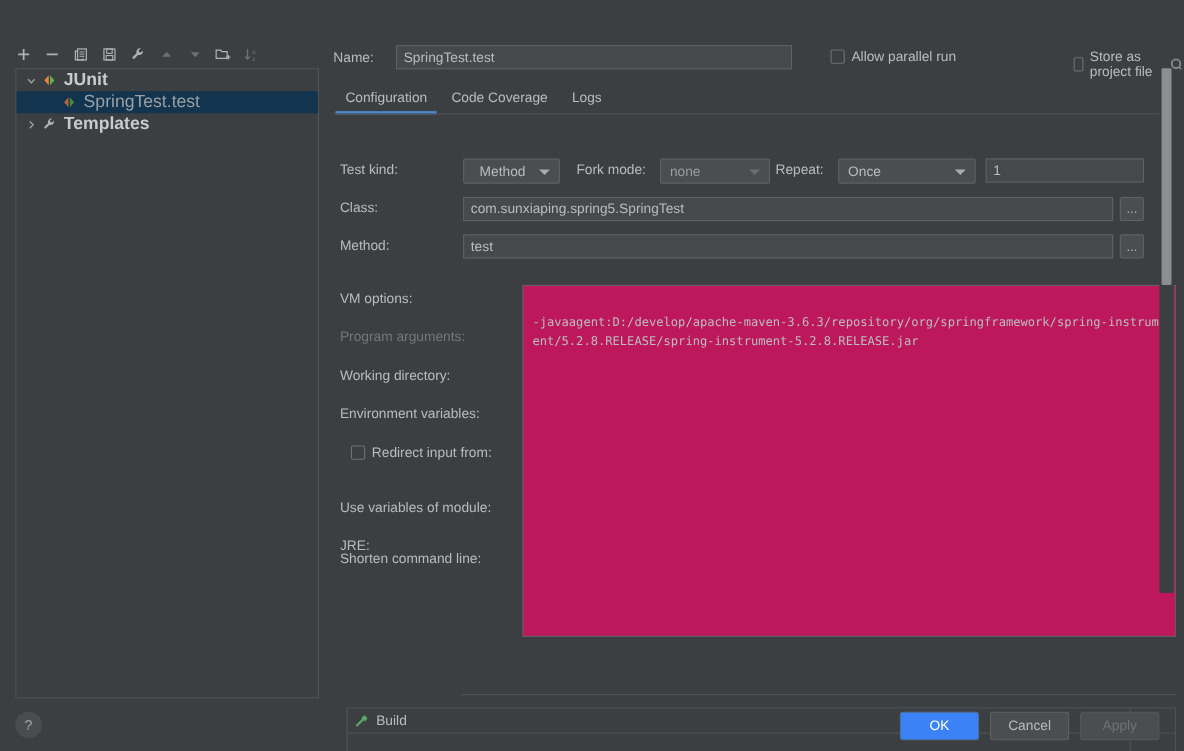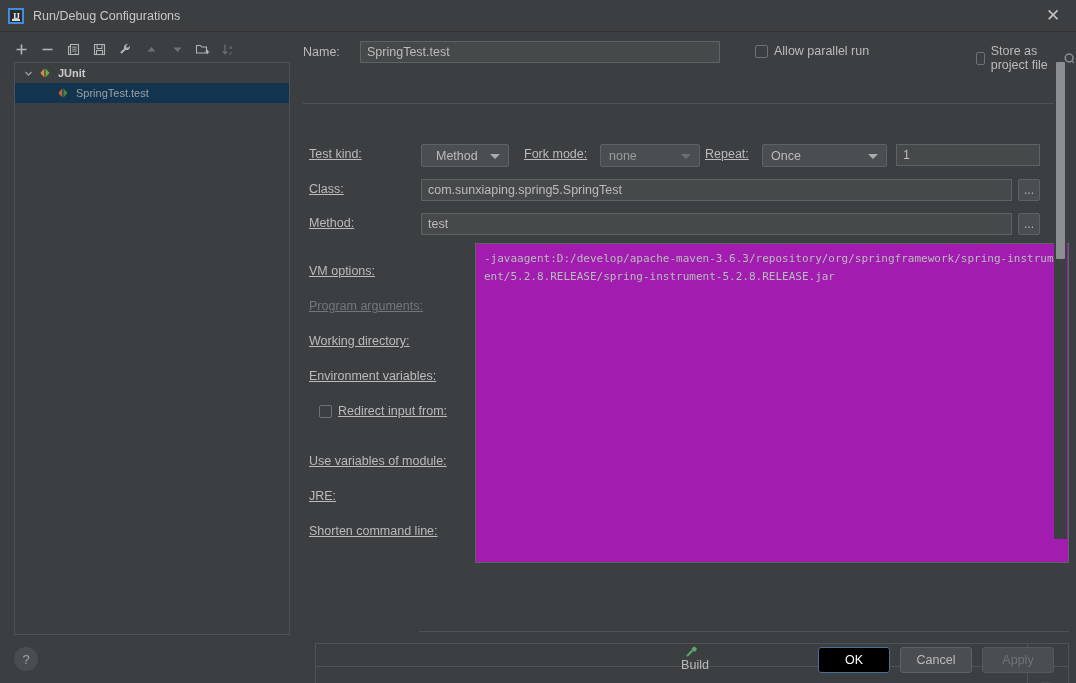--- a/index.html
+++ b/index.html
@@ -52,21 +52,21 @@
   .tbtn.dim { color: #6e7173; }
   .tbtn svg { display:block; }
 
   
   .tree-panel {
     position: absolute; left: 14px; top: 62px; width: 276px; height: 573px;
     background: #3c3f41; border: 1px solid #4f5355; box-sizing: border-box;
   }
   .tree-row {
     height: 20px; display:flex; align-items:center; padding-left: 6px; box-sizing:border-box;
-    font-size: 11px; color:#bbbbbb; white-space: nowrap;
+    font-size: 16px; color:#bbbbbb; white-space: nowrap;
   }
   .tree-row.bold { font-weight: bold; color:#c9cbcc; }
   .tree-row.selected { background: #13344f; }
   .tree-row.selected .tree-label { color: #9aa0a3; }
   .twisty {
     width: 14px; display:inline-flex; align-items:center; justify-content:center; color:#9a9d9e;
     font-size: 9px; margin-right: 2px;
   }
   .indent { width: 17px; display:inline-block; }
   .tree-icon { width: 16px; height:16px; margin-right: 5px; display:flex; align-items:center; justify-content:center; }
@@ -105,21 +105,21 @@
   .tab.active::after {
     content:""; position:absolute; left:2px; right:2px; bottom:-3px; height:3px; background:#4a88c7;
   }
   .tabs-underline {
     position:absolute; left:0px; top: 70px; width: 755px; height:1px; background:#4f5355;
   }
 
   
   .form { position:absolute; left: 6px; top: 78px; width: 760px; }
   .frow { position:absolute; display:flex; align-items:center; font-size:12.5px; }
-  .flabel { color:#bbbbbb; white-space:nowrap;text-decoration:underline; }
+  .flabel { color:#bbbbbb; white-space:nowrap; }
   .flabel.disabled { color: #72777a; }
 
   .tinput {
     background:#45494a; border:1px solid #5e6264; color:#bbbbbb; box-sizing:border-box;
     height:22px; padding:0 6px; font-size:12.5px; line-height:20px;
   }
   .combo {
     background:#4a4e50; border:1px solid #5e6264; color:#bbbbbb; box-sizing:border-box;
     height:23px; display:flex; align-items:center; padding-left:8px; font-size:12.5px;
     position:relative; border-radius:2px;
@@ -131,23 +131,23 @@
   }
   .combo.disabled .arrow { border-top-color:#6b6f71; }
   .ellipsis-btn {
     width:22px; height:22px; background:#4a4e50; border:1px solid #5e6264;
     color:#b0b3b5; display:flex; align-items:center; justify-content:center;
     font-size:12px; box-sizing:border-box; border-radius:2px; line-height:10px;
   }
 
   
   .vm-area {
-    position:absolute; left: 166px; top: 132px; width: 594px; height: 320px;
-    background:#a21caf; border:1px solid #5e6264; box-sizing:border-box;
-    padding: 6px 8px; color:#b9bcbd;
+    position:absolute; left: 166px; top: 148px; width: 594px; height: 320px;
+    background:#be185d; border:1px solid #5e6264; box-sizing:border-box;
+    padding: 24px 8px; color:#b9bcbd;
     font-family: "DejaVu Sans Mono", monospace; font-size: 11px; line-height: 18px;
     word-break: break-all; white-space: pre-wrap;
   }
 
   
   .vscroll {
     position:absolute; left: 1056px; top: 62px; width: 9px; height: 197px;
     background: #8c8f91; border-radius: 1px;
   }
   .vscroll-track {
@@ -158,50 +158,44 @@
   .bl-header { position:absolute; left: 6px; top: 523px; display:flex; align-items:flex-start; font-size:12.5px;margin-top:44px; }
   .bl-twisty { width:12px; color:#a0a3a5; font-size:9px; display:flex; align-items:center; justify-content:center; margin-right:5px;}
   .bl-line { position:absolute; left: 110px; top: 520px; width: 650px; height:1px; background:#4f5355; }
   .bl-box {
     position:absolute; left: 6px; top: 532px; width: 754px; height: 92px;
     border: 1px solid #4f5355; box-sizing:border-box; background:#3c3f41;
   }
   .bl-item {
     height: 22px; display:flex; align-items:center; padding-left:6px; font-size:12.5px; color:#bbbbbb;
     border-bottom: 1px solid #4f5355;
-    flex-direction: column;
   }
   .bl-side {
     position:absolute; left: 718px; top: 532px; width: 36px; height: 92px;
     border-left: 1px solid #4f5355; box-sizing:border-box;
     display:flex; flex-direction:column; align-items:center; padding-top:4px; gap:6px;
   }
   .bl-side-btn { width:24px; height:20px; display:flex; align-items:center; justify-content:center; color:#a9acad;}
   .bl-side-btn.dim { color:#6e7173; }
 
   
   .btn {
     height: 26px; min-width: 72px; box-sizing:border-box;
     display:flex; align-items:center; justify-content:center;
     font-size:12.5px; border-radius:3px; border:1px solid #5e6264; background:#4a4e50; color:#bbbbbb;
   }
-  .btn.primary { background:#000000; border-color:#4a6f99; color:#ffffff; }
+  .btn.primary { background:#3b82f6; border-color:#4a6f99; color:#ffffff; }
   .btn.disabled { color:#6f7375; border-color:#56595b; }
   .btnbar { position:absolute; left: 818px; top: 647px; display:flex; gap:10px; }
 </style>
 </head>
 <body>
 
 <div class="window">
 
-  <div class="titlebar">
-    <div class="ij-logo">IJ</div>
-    <div class="title-text">Run/Debug Configurations</div>
-    <div class="close-btn">✕</div>
-  </div>
 
   <div class="left-toolbar">
     <div class="tbtn">
       <svg width="15" height="15" viewBox="0 0 15 15">
           <path d="M7.5 2.5v10M2.5 7.5h10" stroke="#b0b3b5" stroke-width="1.6" fill="none"></path>
         </svg>
     </div>
     <div class="tbtn">
       <svg width="15" height="15" viewBox="0 0 15 15">
           <path d="M2.5 7.5h10" stroke="#b0b3b5" stroke-width="1.6" fill="none"></path>
@@ -273,20 +267,33 @@
       <span class="indent"></span>
       <span class="tree-icon">
         <svg width="14" height="14" viewBox="0 0 14 14">
           <path d="M6.3 2.5v9L2.3 7z" fill="#b8653a"></path>
           <path d="M7.5 2.5v9l4-4.5z" fill="#4c8a36"></path>
         </svg>
       </span>
       <span class="tree-label">SpringTest.test</span>
     </div>
 
+    <div class="tree-row bold">
+      <span class="twisty">
+        <svg width="9" height="9" viewBox="0 0 9 9">
+            <path d="M3 1.5L6.2 4.5 3 7.5" stroke="#a0a3a5" fill="none" stroke-width="1.2"></path>
+          </svg>
+      </span>
+      <span class="tree-icon">
+        <svg width="14" height="14" viewBox="0 0 16 16">
+          <path d="M10.8 2.2a3.6 3.6 0 0 0-4.3 4.6L2.3 11l1.6 1.6 4.2-4.2a3.6 3.6 0 0 0 4.6-4.3l-2 2-1.8-.4-.4-1.8z" fill="#b0b3b5"></path>
+        </svg>
+      </span>
+      <span class="tree-label">Templates</span>
+    </div>
   </div>
 
   <div class="help-btn">?</div>
 
   <div class="content">
 
     <div class="name-row">
       <span class="name-label">Name:</span>
       <input class="name-input" type="text" value="SpringTest.test" style="">
     </div>
@@ -301,20 +308,25 @@
       <span>Store as project file</span>
       <span class="gear-ic">
         <svg width="13" height="13" viewBox="0 0 14 14">
           <circle cx="6.6" cy="6.4" r="4.2" fill="none" stroke="#8b8e90" stroke-width="1.7"></circle>
           <circle cx="6.6" cy="6.4" r="1.3" fill="#3c3f41"></circle>
           <path d="M9.8 9.8l2 2" stroke="#8b8e90" stroke-width="1.3"></path>
         </svg>
       </span>
     </div>
 
+    <div class="tabs">
+      <div class="tab active">Configuration</div>
+      <div class="tab">Code Coverage</div>
+      <div class="tab">Logs</div>
+    </div>
     <div class="tabs-underline"></div>
 
     <div class="form">
 
       <div class="frow" style="left:0px; top:36px;">
         <span class="flabel">Test kind:</span>
       </div>
       <div class="combo" style="position:absolute; left:112px; top:33px; width:88px;padding-left:14px;">
         <span>Method</span>
         <span class="arrow"></span>
@@ -371,21 +383,21 @@
       </div>
 
       <div class="frow" style="left:0px; top:343px;">
         <span class="flabel">Use variables of module:</span>
       </div>
 
       <div class="frow" style="left:0px; top:378px;">
         <span class="flabel">JRE:</span>
       </div>
 
-      <div class="frow" style="left:0px; top:413px;">
+      <div class="frow" style="left:0px; top:390px;">
         <span class="flabel">Shorten command line:</span>
       </div>
 
       <div class="vm-area">-javaagent:D:/develop/apache-maven-3.6.3/repository/org/springframework/spring-instrument/5.2.8.RELEASE/spring-instrument-5.2.8.RELEASE.jar</div>
 
       <div class="bl-header">
         <span class="bl-twisty">
           <svg width="9" height="9" viewBox="0 0 9 9">
               <path d="M1.3 3L4.5 6.4 7.7 3z" fill="#a0a3a5"></path>
             </svg>

